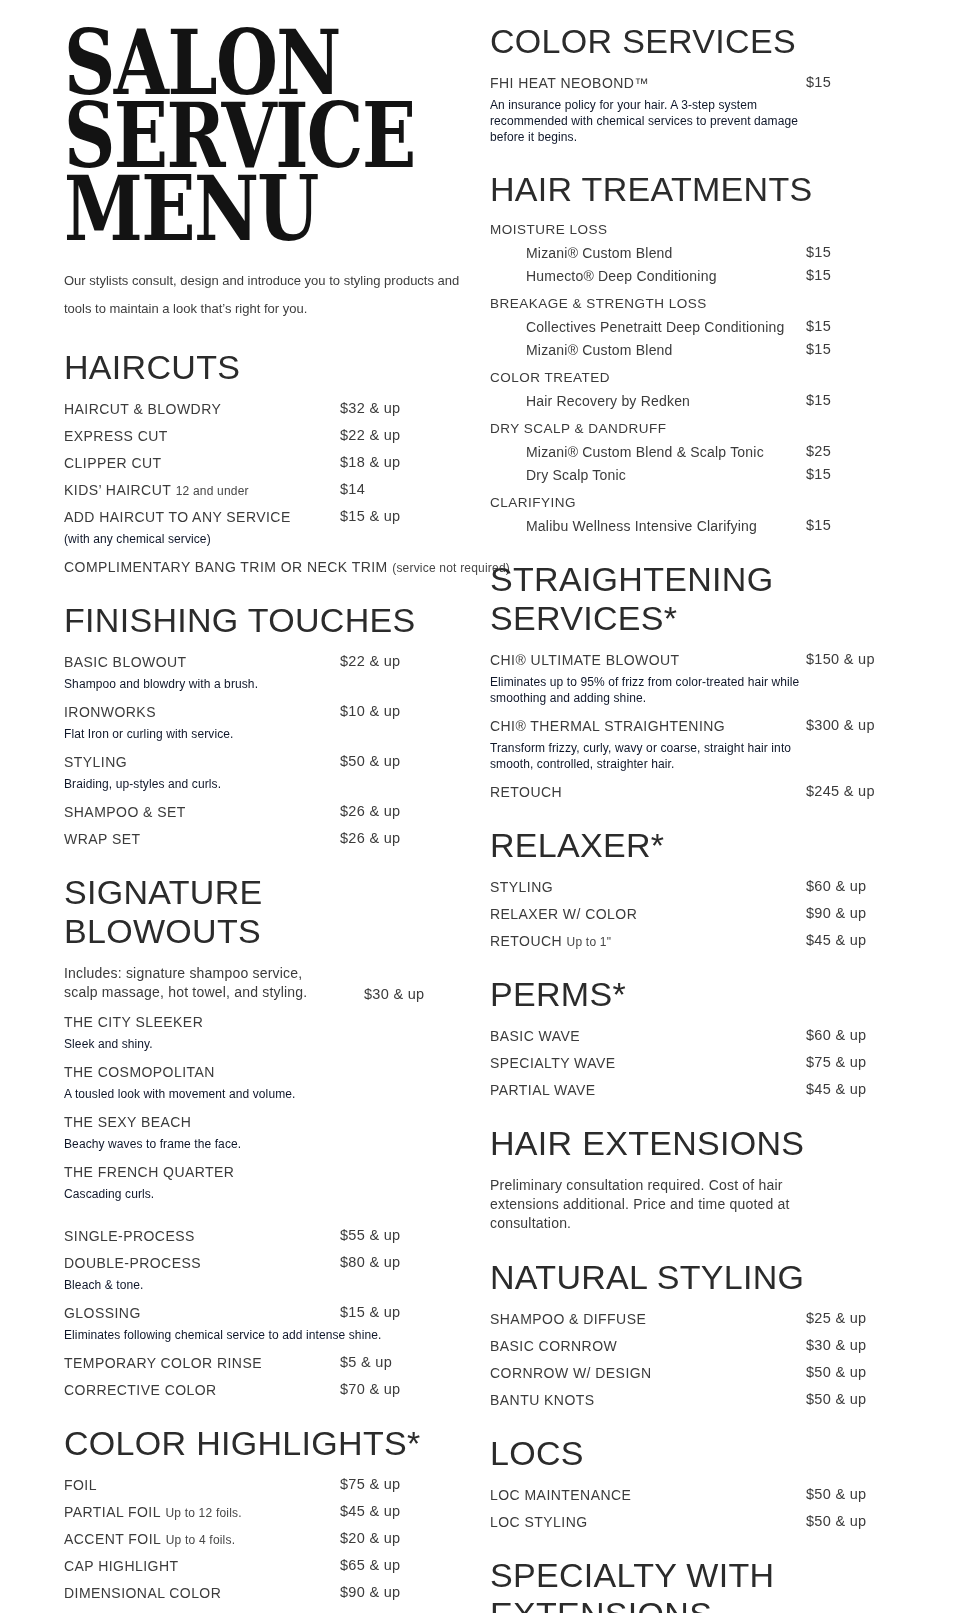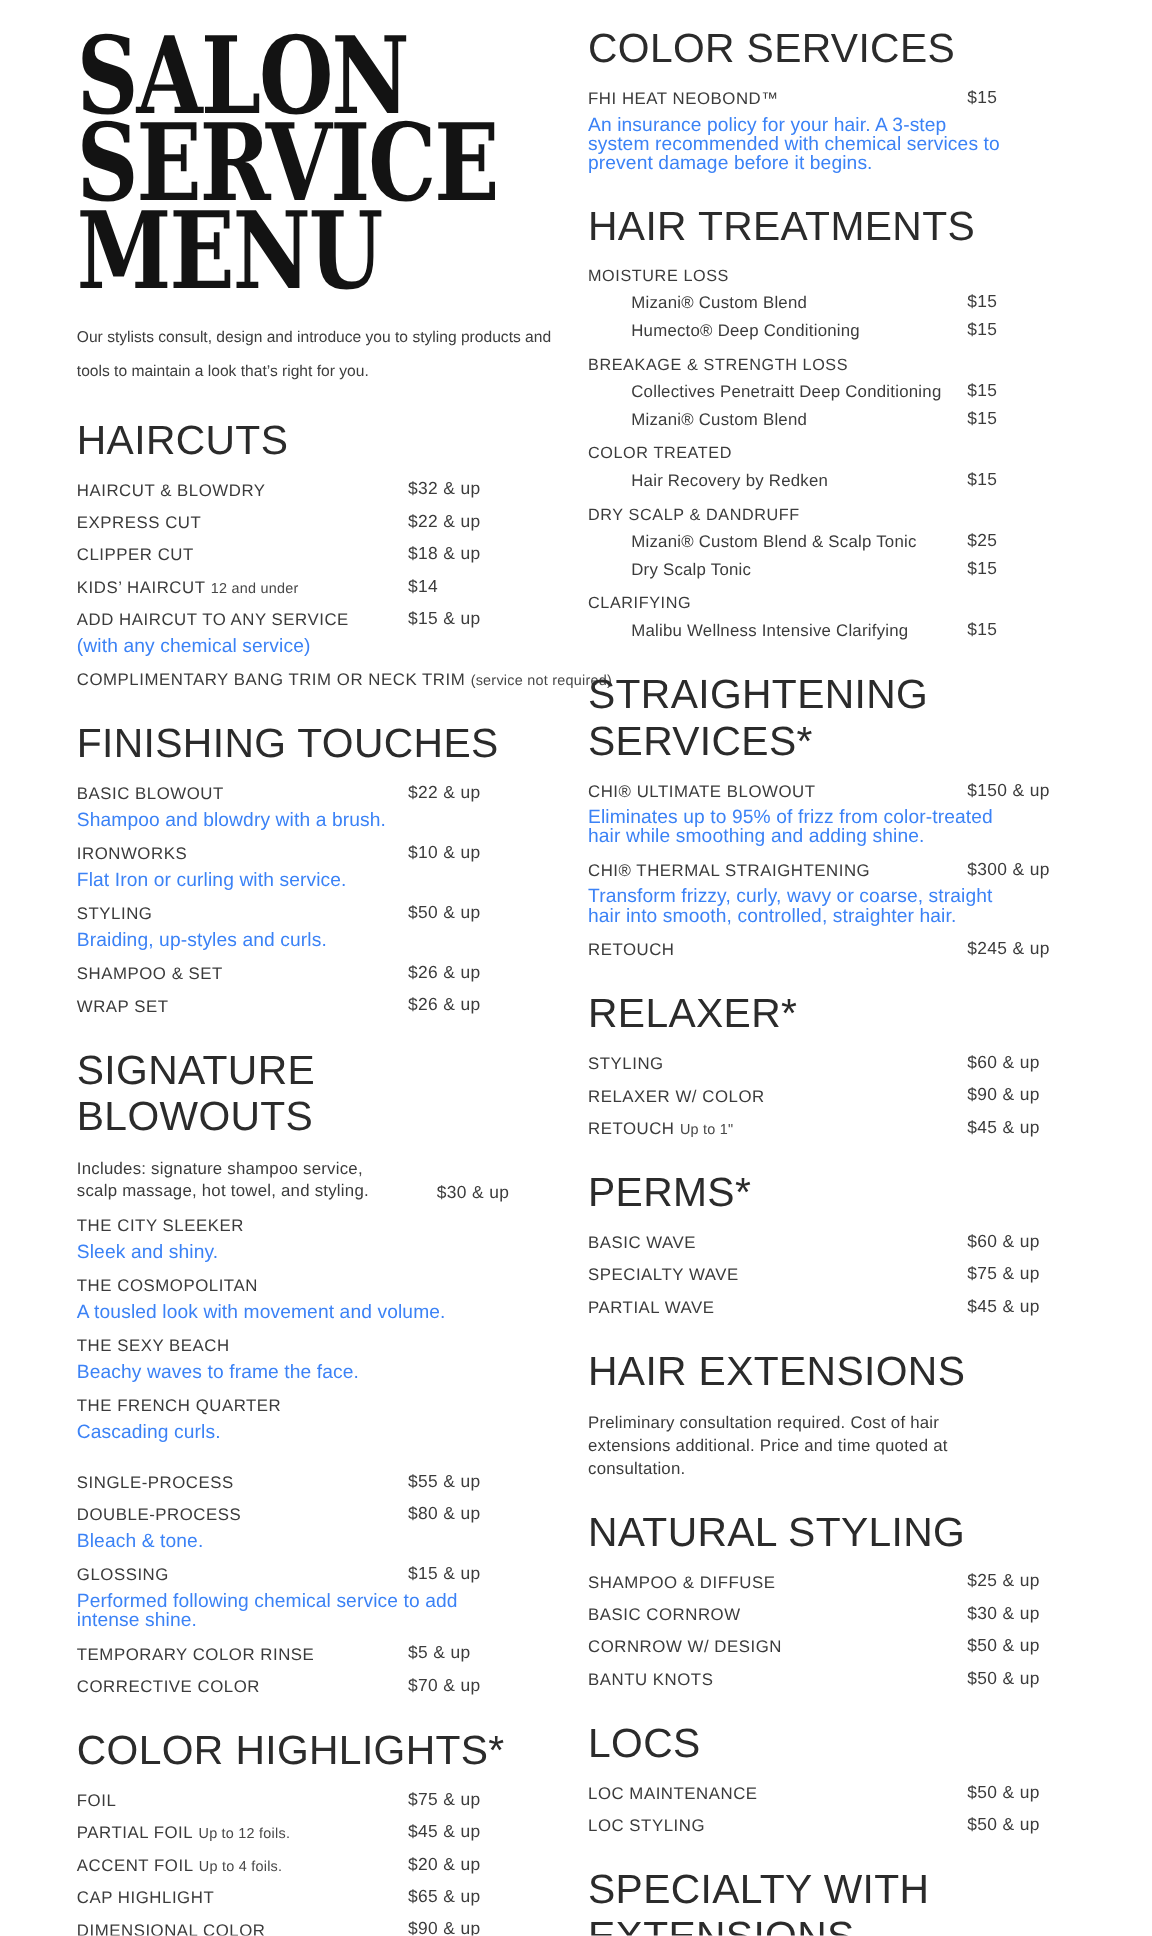--- a/index.html
+++ b/index.html
@@ -34,21 +34,21 @@
   .row{display:flex;align-items:flex-start;margin-bottom:9px;}
   .labelwrap{flex:0 0 auto;}
   .col-left .labelwrap{width:276px;}
   .col-right .labelwrap{width:316px;}
   .row.noprice .labelwrap{width:auto;white-space:nowrap;}
   .lbl{font-size:14px;letter-spacing:0.45px;color:#3b3b3b;}
   .note{font-size:12px;color:#474747;letter-spacing:0.2px;}
   .price{font-size:14.5px;color:#3b3b3b;white-space:nowrap;letter-spacing:0.3px;}
 
   .desc{
-    font-size:16px;line-height:16px;color:#3b82f6;
+    font-size:12px;line-height:16px;color:#0f172a;
     margin:-4px 0 11px 0;letter-spacing:0.1px;
   }
   .col-left .desc{max-width:352px;}
   .col-right .desc{max-width:346px;}
 
   .intro-row{display:flex;align-items:flex-end;margin-bottom:11px;gap:24px;}
   .intro-text{font-size:14px;line-height:19px;color:#3b3b3b;letter-spacing:0.2px;}
   .col-left .intro-text{flex:0 0 276px;width:276px;padding-right:14px;box-sizing:border-box;}
   .col-right .intro-text{max-width:350px;}
 
@@ -152,21 +152,21 @@
         </div>
         <div class="row">
           <div class="labelwrap"><span class="lbl">DOUBLE-PROCESS</span></div>
           <div class="price">$80 &amp; up</div>
         </div>
         <div class="desc">Bleach &amp; tone.</div>
         <div class="row">
           <div class="labelwrap"><span class="lbl">GLOSSING</span></div>
           <div class="price">$15 &amp; up</div>
         </div>
-        <div class="desc">Performed following chemical service to add intense shine.</div>
+        <div class="desc">Eliminates following chemical service to add intense shine.</div>
         <div class="row">
           <div class="labelwrap"><span class="lbl">TEMPORARY COLOR RINSE</span></div>
           <div class="price">$5 &amp; up</div>
         </div>
         <div class="row">
           <div class="labelwrap"><span class="lbl">CORRECTIVE COLOR</span></div>
           <div class="price">$70 &amp; up</div>
         </div>
       </section>
       <section class="section">

